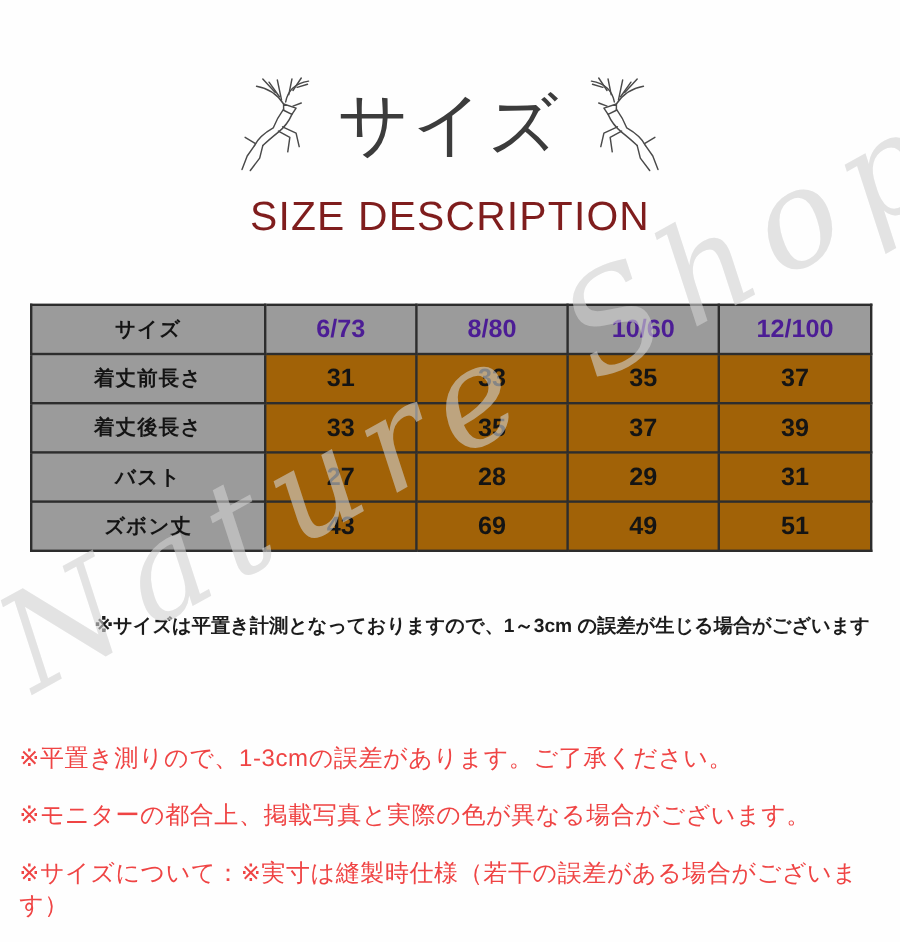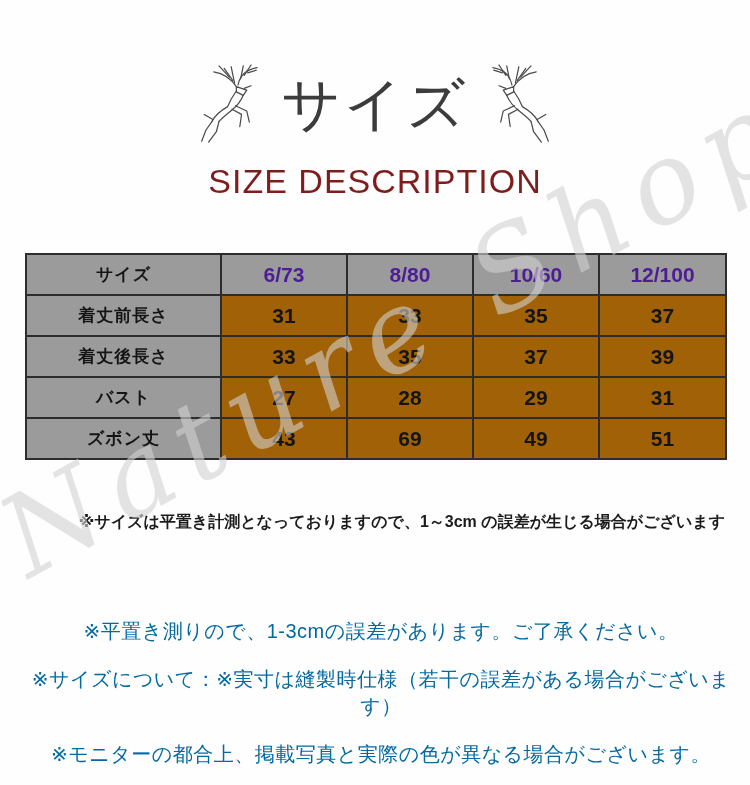--- a/index.html
+++ b/index.html
@@ -103,24 +103,23 @@
   
   .notes {
     position:absolute;
     left:16px; top:618px;
     width:730px;
     z-index:3;
   }
   .notes p {
     font-size:20px;
     font-weight:400;
-    color:#0369a1;
+    color:#ef4444;
     margin-bottom:21px;
     letter-spacing:0.5px;
-    text-align:center;
   }
 </style>
 </head>
 <body>
 
 <div class="page">
 
   <div class="watermark">Nature Shop</div>
 
   <div class="header">
@@ -225,17 +224,17 @@
         <td>49</td>
         <td>51</td>
       </tr>
     </tbody>
   </table>
 
   <div class="table-note">※サイズは平置き計測となっておりますので、1～3cm の誤差が生じる場合がございます</div>
 
   <div class="notes">
     <p>※平置き測りので、1-3cmの誤差があります。ご了承ください。</p>
+    <p>※モニターの都合上、掲載写真と実際の色が異なる場合がございます。</p>
     <p>※サイズについて：※実寸は縫製時仕様（若干の誤差がある場合がございます）</p>
-    <p>※モニターの都合上、掲載写真と実際の色が異なる場合がございます。</p>
   </div>
 
 </div>
 
 </body></html>

